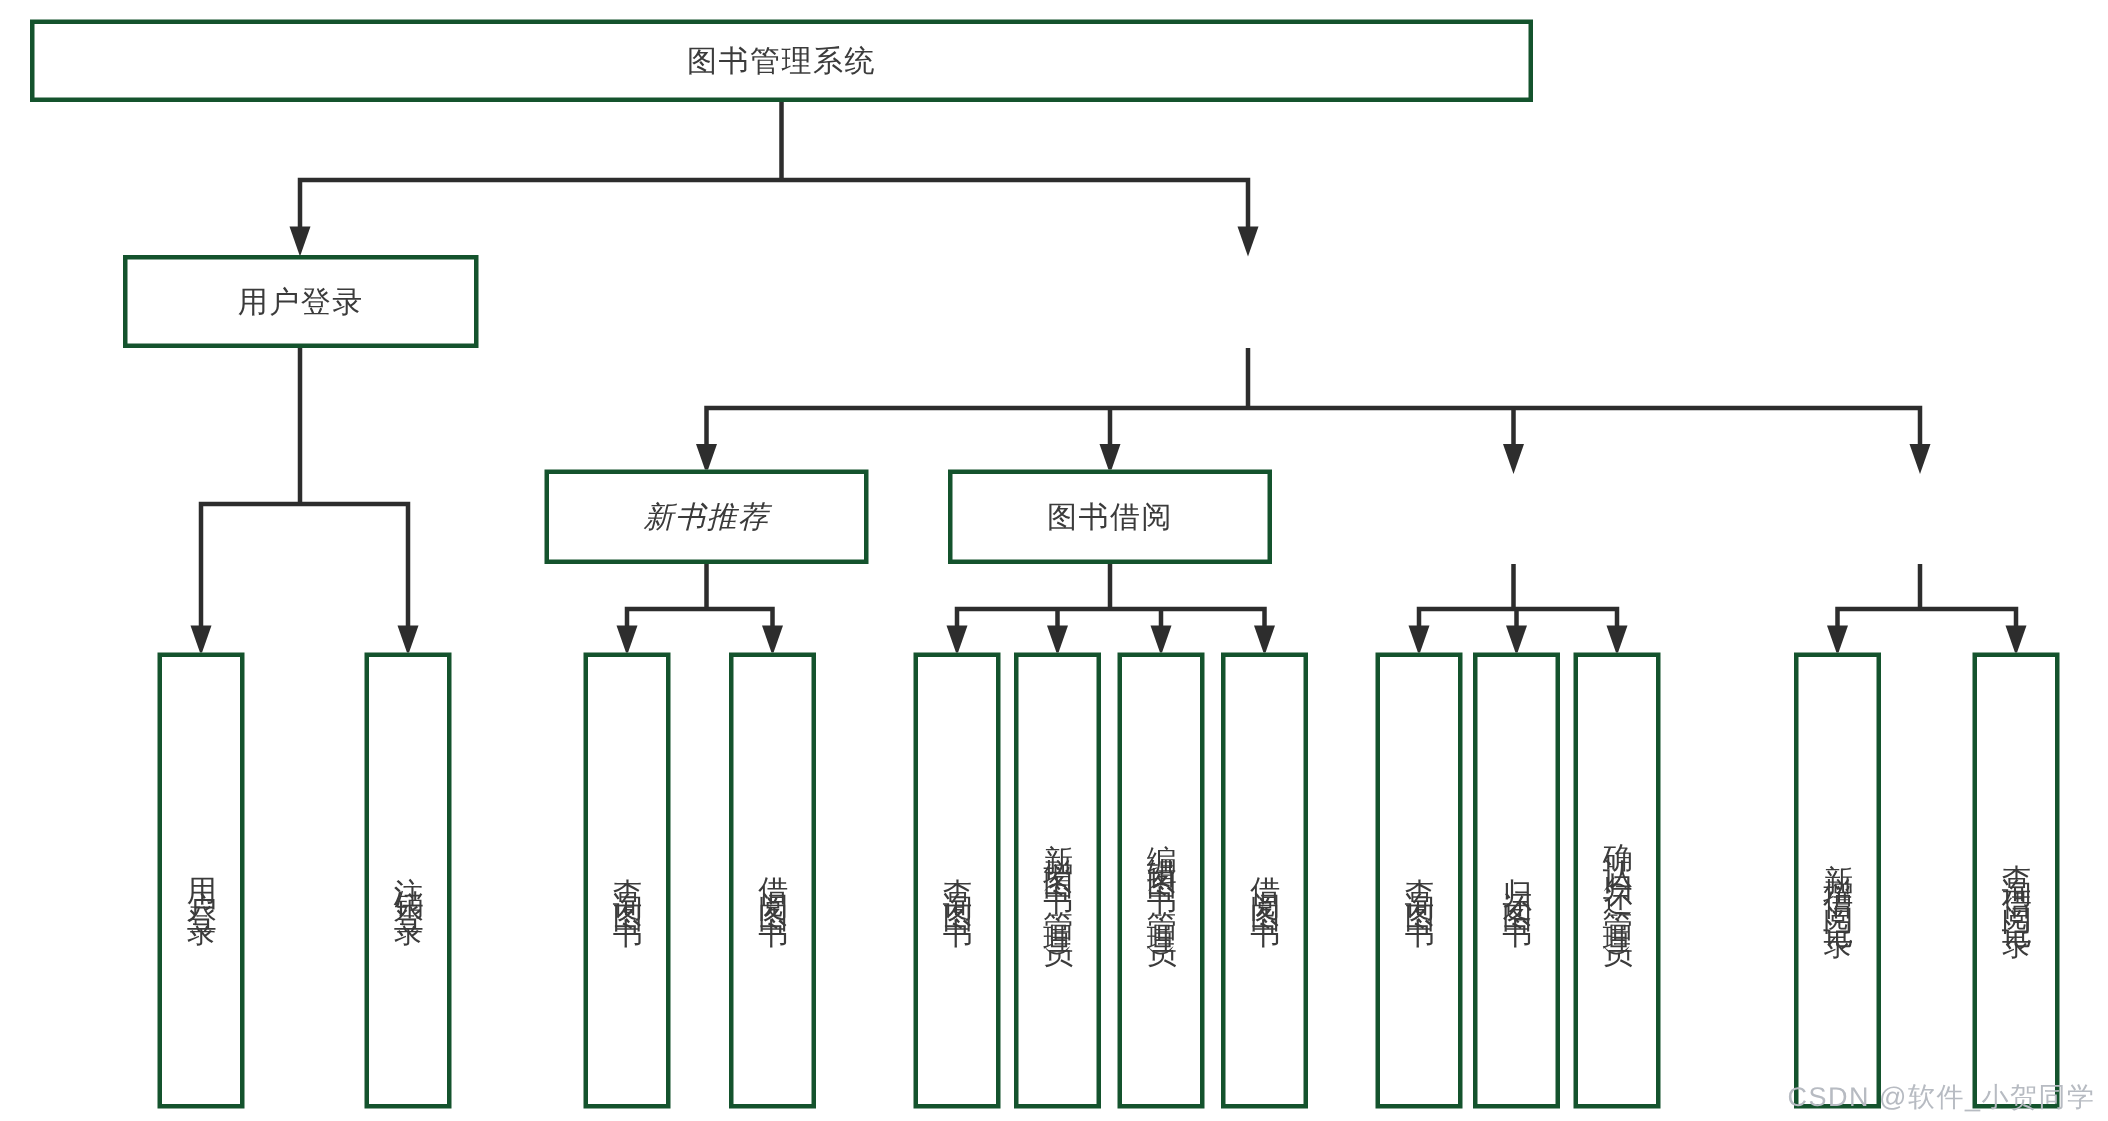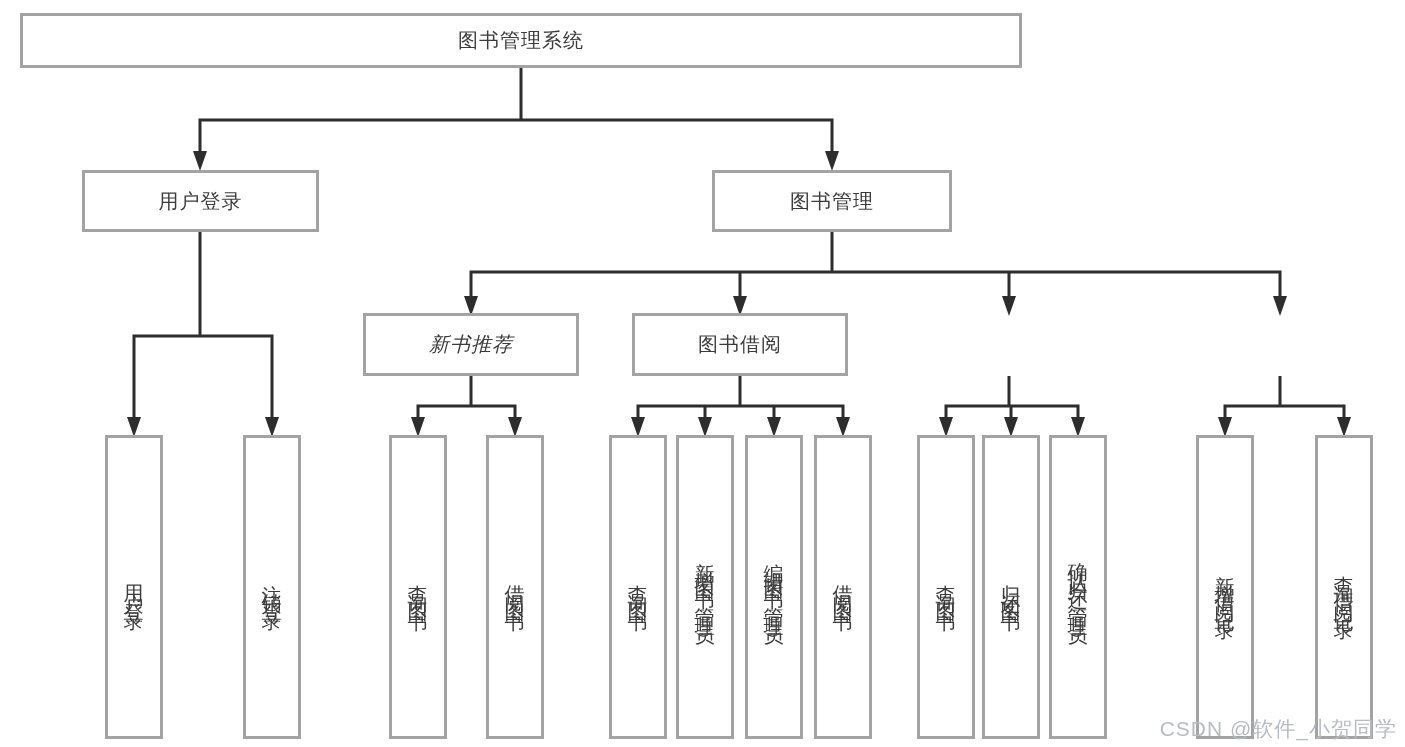--- a/index.html
+++ b/index.html
@@ -21,21 +21,21 @@
     stroke-width: 3;
     fill: none;
   }
   .connector-svg polygon {
     fill: #2d2d2d;
     stroke: none;
   }
   .node {
     position: absolute;
     box-sizing: border-box;
-    border: 3px solid #a3a3a3;
+    border: 3px solid #14532d;
     background: #ffffff;
     display: flex;
     align-items: center;
     justify-content: center;
     color: #3b3b3b;
     font-size: 20px;
     letter-spacing: 1px;
   }
   .root-node  { left: 20px;  top: 13px;  width: 1002px; height: 55px; }
   .l2-node    { top: 170px; height: 62px; }
@@ -46,21 +46,21 @@
     text-orientation: mixed;
     letter-spacing: 9px;
     line-height: 1;
     white-space: nowrap;
   }
   .watermark {
     position: absolute;
     right: 8px;
     bottom: 4px;
     color: #b7bbc2;
-    font-size: 21px;
+    font-size: 18px;
     letter-spacing: 1px;
   }
 </style>
 </head>
 <body>
 
 <div class="canvas">
 
   <svg class="connector-svg" viewBox="0 0 1405 747" xmlns="http://www.w3.org/2000/svg">
 
@@ -112,23 +112,20 @@
     </g>
   </svg>
 
   <div class="node root-node">
     <span>图书管理系统</span>
   </div>
 
   <div class="node l2-node" style="left:82px; width:237px;">
     <span>用户登录</span>
   </div>
-  <div class="node l2-node" style="left:712px; width:240px;">
-    <span>图书管理</span>
-  </div>
 
   <div class="node l3-node" style="left:363px;font-style:italic;">
     <span>新书推荐</span>
   </div>
   <div class="node l3-node" style="left:632px;">
     <span>图书借阅</span>
   </div>
 
   <div class="node leaf" style="left:105px;">
     <span>用户登录</span>

